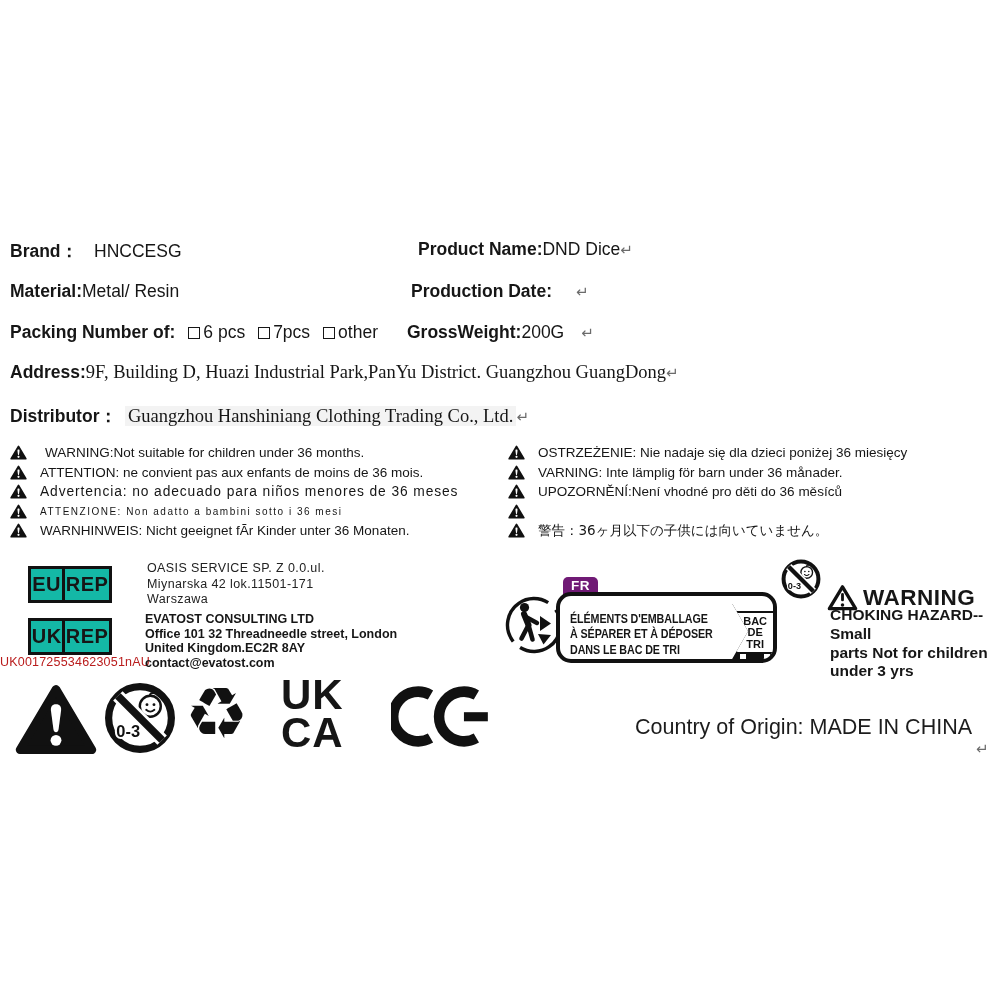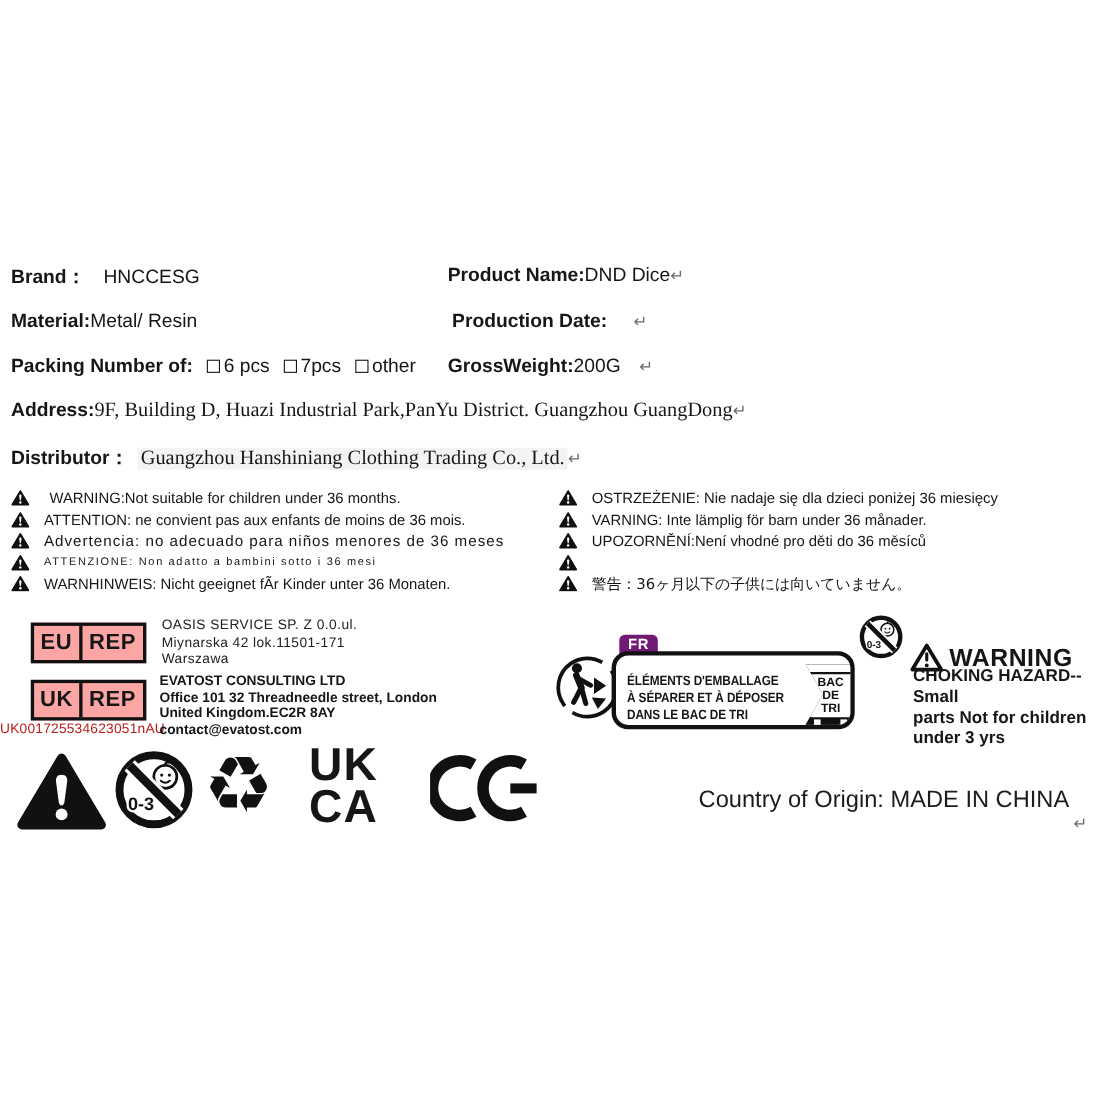--- a/index.html
+++ b/index.html
@@ -10,21 +10,21 @@
   }
   .abs { position:absolute; }
   .lbl { font-weight:700; font-size:17.5px;margin-top:28px; }
   .val { font-weight:400; font-size:17.5px; }
   .serif-val { font-family:"Liberation Serif", serif; font-size:18.5px; font-weight:400; }
   .pilcrow { color:#6b6b6b; font-size:15px; font-family:"DejaVu Sans", sans-serif; }
   .hl { background:#f3f3f3; padding:0 3px; }
 
   
   .row-brand   { top:239px; left:10px; }
-  .row-pname   { top:239px; left:407px; }
+  .row-pname   { top:239px; left:418px; }
   .row-mat     { top:281px; left:10px; }
   .row-pdate   { top:281px; left:411px; }
   .row-pack    { top:322px; left:10px; }
   .row-gw      { top:322px; left:407px; }
   .row-addr    { top:362px; left:10px; }
   .row-dist    { top:404px; left:10px; }
   .brand-val { margin-left:16px; }
   .cbx { display:inline-block; width:12px; height:12px; border:1.6px solid #161616; margin:0 3px 0 0; vertical-align:-1px; background:#fff; }
   .pack-opt { margin-left:13px; font-size:17.5px; }
   .pack-opt:first-of-type { margin-left:2px; }
@@ -35,21 +35,21 @@
   .warn-col.right { left:508px; }
   .warn-col li { display:flex; align-items:center; height:19.5px; }
   .warn-col li svg { flex:0 0 auto; margin-right:13px; }
   .warn-text { font-size:13.5px; white-space:nowrap; }
   .warn-col.left li:nth-child(1) .warn-text { margin-left:5px; }
   .warn-col.left li:nth-child(3) .warn-text { letter-spacing:0.9px; font-size:13.8px; }
   .warn-col.left li:nth-child(4) .warn-text { letter-spacing:1.5px; font-size:10px; }
   .warn-jp { font-family:"DejaVu Sans", sans-serif; }
 
   
-  .rep-box { display:flex; border:3px solid #111; background:#fca5a5; width:105px; height:37px; }
+  .rep-box { display:flex; border:3px solid #111; background:#14b8a6; width:84px; height:37px; }
   .rep-box .cell { display:flex; align-items:center; justify-content:center; font-size:20px; font-weight:600; letter-spacing:0.5px; }
   .rep-box .cell.c1 { width:44%; border-right:3px solid #111; }
   .rep-box .cell.c2 { width:56%; }
   .eu-box { left:28px; top:566px; }
   .uk-box { left:28px; top:618px; }
   .oasis { left:147px; top:561px; font-size:12.5px; line-height:15.6px; letter-spacing:0.4px; color:#222; }
   .evatost { left:145px; top:612px; font-size:12.5px; line-height:14.6px; font-weight:700; }
   .uk-code { left:0px; top:655px; font-size:12.5px; letter-spacing:0.2px; color:#b91c1c; }
 
   

